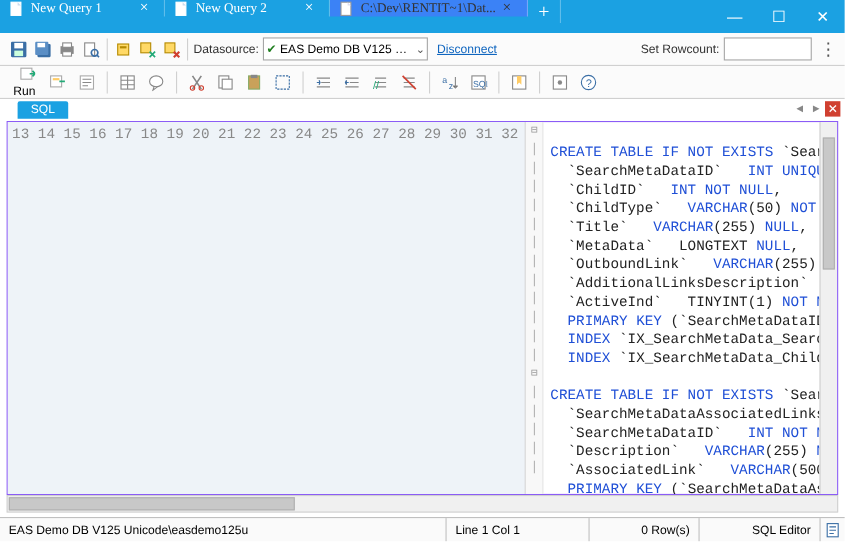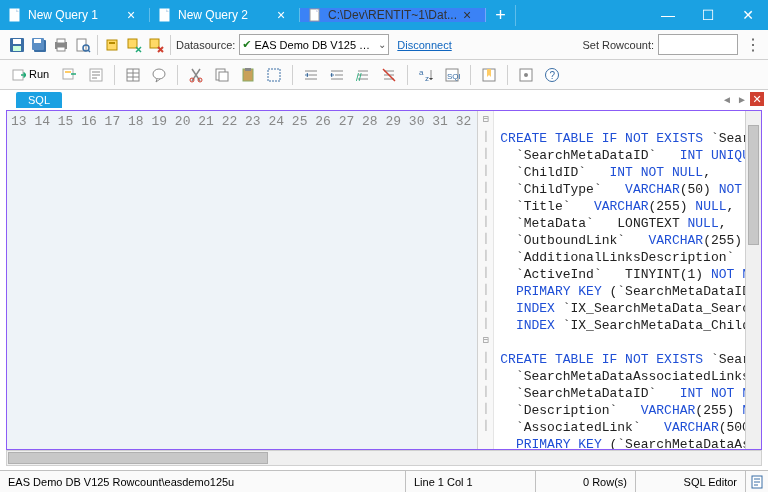--- a/index.html
+++ b/index.html
@@ -1,18 +1,18 @@
 <!DOCTYPE html>
 <html><head>
 <meta charset="utf-8">
 <style>
   * { margin: 0; padding: 0; box-sizing: border-box; }
   body { font-family: "Segoe UI", Tahoma, sans-serif; font-size: 12px; background: #fff; overflow: hidden; width: 768px; height: 500px; }
   .titlebar { background: #1ba1e2; height: 30px; display: flex; align-items: stretch; color: #fff; }
-  .tabs { display: flex; flex: 1; align-items: center; }
+  .tabs { display: flex; flex: 1; align-items: flex-start; font-family: Liberation Serif, serif; }
   .tab { display: flex; align-items: center; padding: 0 8px 0 8px; gap: 6px; border-right: 1px solid rgba(255,255,255,0.3); min-width: 150px; max-width: 200px; cursor: pointer; }
   .tab.active { background: #3b82f6; color: #333; }
   .tab .icon { width: 14px; height: 14px; display: inline-flex; align-items: center; justify-content: center; }
   .tab .label { flex: 1; white-space: nowrap; overflow: hidden; text-overflow: ellipsis; font-size: 12px; }
   .tab .close { width: 14px; height: 14px; font-size: 14px; line-height: 1; }
   .tab.addtab { min-width: 30px; width: 30px; justify-content: center; color: #fff; font-size: 18px; }
   .winbtns { display: flex; }
   .winbtn { width: 40px; display: flex; align-items: center; justify-content: center; color: #fff; font-size: 14px; cursor: pointer; }
   .toolbar { background: #fbfbfb; border-bottom: 1px solid #d0d0d0; height: 30px; display: flex; align-items: center; padding: 0 6px; gap: 0; }
   .toolbar2 { background: #fbfbfb; border-bottom: 1px solid #d0d0d0; height: 30px; display: flex; align-items: center; padding: 0 6px; gap: 4px; }
@@ -20,21 +20,21 @@
   .sep { width: 1px; height: 20px; background: #d0d0d0; margin: 0 3px; }
   .ds-label { font-size: 11px; color: #333; margin: 0 4px 0 2px; }
   .ds-select { border: 1px solid #a6a6a6; height: 21px; font-size: 11px; padding: 0 2px; width: 150px; display: flex; align-items: center; background: #fff; }
   .ds-select .chk { color: #1e7d1e; margin-right: 3px; }
   .ds-select .txt { flex: 1; overflow: hidden; white-space: nowrap; text-overflow: ellipsis; }
   .ds-select .arrow { margin-left: 4px; color: #555; font-size: 10px; }
   .link { color: #1066bf; cursor: pointer; font-size: 11px; margin-left: 8px; text-decoration: underline; }
   .spacer { flex: 1; }
   .rowcount-input { border: 1px solid #a6a6a6; height: 21px; width: 80px; font-size: 11px; padding: 0 3px; }
   .kebab { width: 18px; text-align: center; font-size: 16px; color: #555; cursor: pointer; margin-left: 6px; }
-  .runbtn { display: inline-flex; align-items: flex-start; gap: 3px; padding: 1px 6px; cursor: pointer; border-radius: 2px; font-size: 11px; }
+  .runbtn { display: inline-flex; align-items: flex-end; gap: 3px; padding: 1px 6px; cursor: pointer; border-radius: 2px; font-size: 11px; flex-direction: column; }
   .editor-wrap { position: relative; height: 380px; background: #fff; }
   .doc-tab { position: absolute; top: 2px; left: 16px; background: #1ba1e2; color: #fff; padding: 2px 12px; font-size: 11px; border-radius: 2px 2px 0 0; z-index: 2; }
   .tabstrip-arrows { position: absolute; top: 2px; right: 4px; display: flex; gap: 1px; align-items: center; z-index: 2; }
   .tabstrip-arrows span { width: 14px; height: 14px; display: inline-flex; align-items: center; justify-content: center; font-size: 10px; color: #888; cursor: pointer; }
   .tabstrip-arrows .closebox { background: #d04030; color: #fff; font-size: 11px; }
   .editor { position: absolute; top: 20px; left: 6px; right: 6px; bottom: 20px; border: 1px solid #8b5cf6; display: flex; font-family: Consolas, "Courier New", monospace; font-size: 13px; line-height: 17px; overflow: hidden; }
   .gutter { background: #eef3f8; color: #888; text-align: right; padding: 2px 6px 2px 4px; border-right: 1px solid #d0d0d0; user-select: none; min-width: 36px; }
   .fold { width: 16px; background: #f8f8f8; border-right: 1px solid #e5e5e5; font-size: 10px; color: #888; text-align: center; user-select: none; }
   .code { flex: 1; padding: 2px 6px; white-space: pre; overflow: hidden; color: #222; position: relative; }
   .vscroll { width: 16px; background: #f0f0f0; border-left: 1px solid #d0d0d0; position: relative; }
@@ -362,21 +362,21 @@
     <div class="vscroll">
         <div class="thumb"></div>
       </div>
   </div>
   <div class="hscroll">
       <div class="thumb"></div>
     </div>
 </div>
 
 <div class="statusbar">
-  <div class="cell flex">EAS Demo DB V125 Rowcount\easdemo125u</div>
+  <div class="cell flex">EAS Demo DB V125 Unicode\easdemo125u</div>
   <div class="cell" style="width:130px">Line 1 Col 1</div>
   <div class="cell right" style="width:100px">0 Row(s)</div>
   <div class="cell right" style="width:110px">SQL Editor</div>
   <div class="cell endicon">
     <svg width="14" height="14">
         <rect x="2" y="1" width="10" height="12" fill="#fff" stroke="#3a6ea5"></rect>
         <line x1="4" y1="4" x2="10" y2="4" stroke="#3a6ea5"></line>
         <line x1="4" y1="7" x2="10" y2="7" stroke="#3a6ea5"></line>
         <line x1="4" y1="10" x2="8" y2="10" stroke="#3a6ea5"></line>
       </svg>

